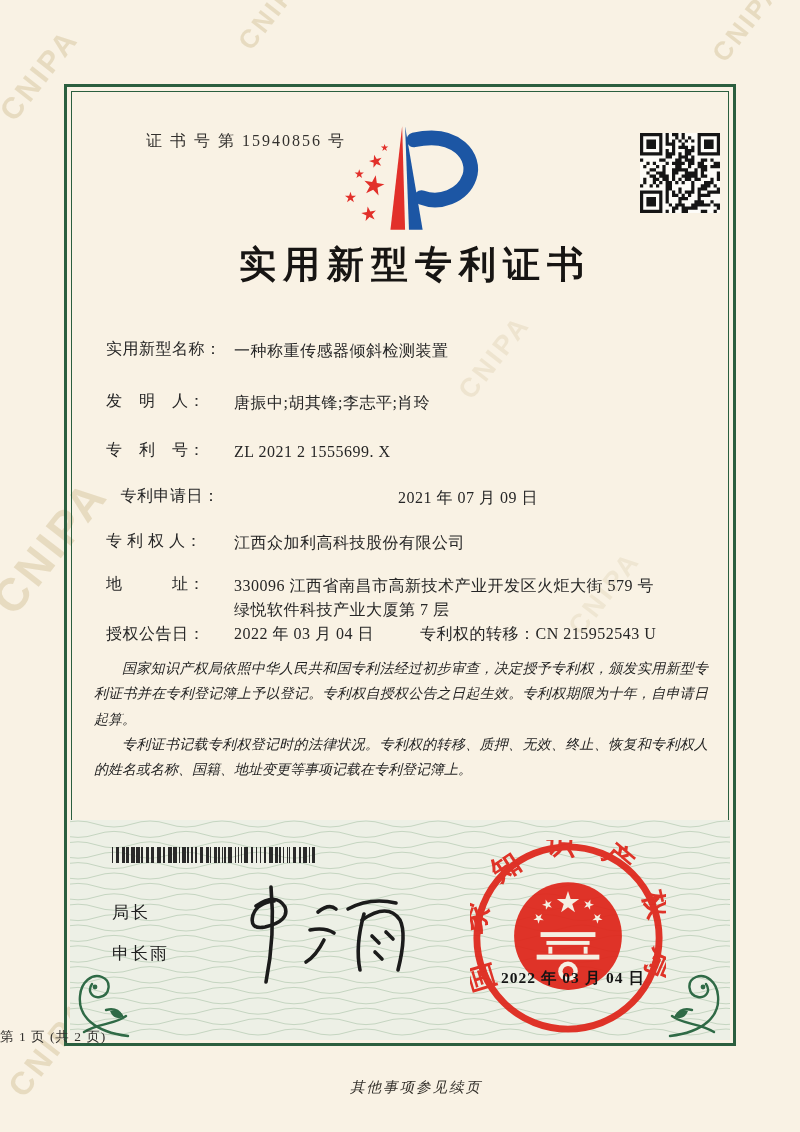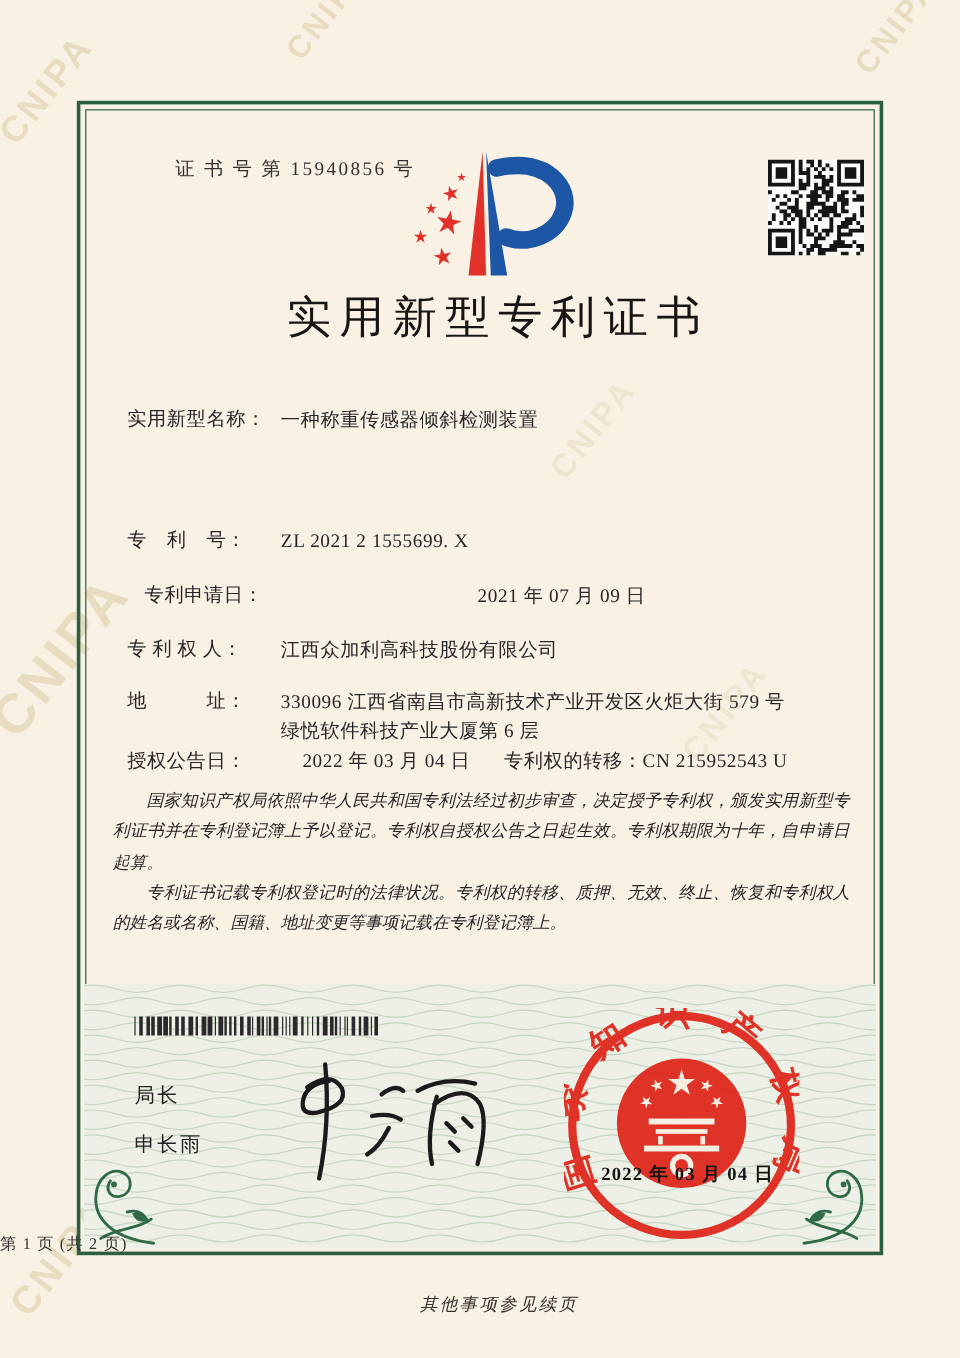--- a/index.html
+++ b/index.html
@@ -28,27 +28,27 @@
   .flourish{position:absolute;top:966px;z-index:2;}
   .flourish.left{left:72px;}
   .flourish.right{left:664px;transform:scaleX(-1);}
 
   .content{position:absolute;inset:0;z-index:2;}
 
   .cert-no{position:absolute;left:106px;top:131px;font-size:16px;letter-spacing:2px;color:#33312e;margin-left:40px;}
   .logo{position:absolute;left:330px;top:124px;}
   .qr{position:absolute;left:640px;top:133px;}
   .title{position:absolute;left:0;right:0;top:240px;text-align:center;font-size:37px;
-         font-weight:normal;letter-spacing:7px;color:#171513;padding-left:30px;}
+         font-weight:bold;letter-spacing:7px;color:#171513;padding-left:30px;}
 
   .row{position:absolute;left:106px;width:596px;display:flex;font-size:16px;color:#262626;letter-spacing:.5px;}
   .row .lbl{flex:0 0 128px;}
   .row .val{flex:1;line-height:24px;}
   .r1{top:339px;} .r2{top:391px;} .r3{top:440px;} .r4{top:486px;text-align:center;} .r5{top:531px;}
-  .r6{top:574px;} .r7{top:624px;gap:18px;}
+  .r6{top:574px;} .r7{top:624px;}
   .r7 .pair2{position:absolute;left:314px;top:0;white-space:nowrap;}
 
   .paras{position:absolute;left:94px;top:656px;width:614px;font-size:14px;line-height:25.3px;
          font-style:italic;color:#242424;text-align:justify;}
   .paras p{margin:0;text-indent:2em;}
 
   .barcode{position:absolute;left:110px;top:846px;}
 
   .signer{position:absolute;left:112px;font-family:"Liberation Sans",sans-serif;
           font-size:17px;color:#222;letter-spacing:2px;}
@@ -153,37 +153,41 @@
         <path d="M3,3h15v15h-15zM57,3h15v15h-15zM3,57h15v15h-15z" fill="#fdfcf8"></path>
         <path d="M6,6h9v9h-9zM60,6h9v9h-9zM6,60h9v9h-9zM24,0h3v3h-3zM30,0h3v3h-3zM33,0h3v3h-3zM39,0h3v3h-3zM24,3h3v3h-3zM33,3h3v3h-3zM39,3h3v3h-3zM45,3h3v3h-3zM24,6h3v3h-3zM30,6h3v3h-3zM36,6h3v3h-3zM42,6h3v3h-3zM48,6h3v3h-3zM24,9h3v3h-3zM27,9h3v3h-3zM30,9h3v3h-3zM39,9h3v3h-3zM30,12h3v3h-3zM36,12h3v3h-3zM39,12h3v3h-3zM42,12h3v3h-3zM48,12h3v3h-3zM24,15h3v3h-3zM30,15h3v3h-3zM42,15h3v3h-3zM45,15h3v3h-3zM48,15h3v3h-3zM24,18h3v3h-3zM27,18h3v3h-3zM30,18h3v3h-3zM36,18h3v3h-3zM42,18h3v3h-3zM45,18h3v3h-3zM24,21h3v3h-3zM27,21h3v3h-3zM36,21h3v3h-3zM39,21h3v3h-3zM42,21h3v3h-3zM48,21h3v3h-3zM0,24h3v3h-3zM18,24h3v3h-3zM21,24h3v3h-3zM33,24h3v3h-3zM36,24h3v3h-3zM42,24h3v3h-3zM45,24h3v3h-3zM48,24h3v3h-3zM57,24h3v3h-3zM60,24h3v3h-3zM66,24h3v3h-3zM6,27h3v3h-3zM12,27h3v3h-3zM24,27h3v3h-3zM30,27h3v3h-3zM33,27h3v3h-3zM36,27h3v3h-3zM39,27h3v3h-3zM45,27h3v3h-3zM48,27h3v3h-3zM54,27h3v3h-3zM57,27h3v3h-3zM69,27h3v3h-3zM72,27h3v3h-3zM3,30h3v3h-3zM15,30h3v3h-3zM21,30h3v3h-3zM33,30h3v3h-3zM36,30h3v3h-3zM45,30h3v3h-3zM54,30h3v3h-3zM57,30h3v3h-3zM60,30h3v3h-3zM66,30h3v3h-3zM69,30h3v3h-3zM72,30h3v3h-3zM9,33h3v3h-3zM12,33h3v3h-3zM21,33h3v3h-3zM30,33h3v3h-3zM33,33h3v3h-3zM36,33h3v3h-3zM39,33h3v3h-3zM42,33h3v3h-3zM51,33h3v3h-3zM57,33h3v3h-3zM60,33h3v3h-3zM6,36h3v3h-3zM15,36h3v3h-3zM18,36h3v3h-3zM21,36h3v3h-3zM30,36h3v3h-3zM33,36h3v3h-3zM42,36h3v3h-3zM45,36h3v3h-3zM48,36h3v3h-3zM51,36h3v3h-3zM57,36h3v3h-3zM72,36h3v3h-3zM9,39h3v3h-3zM12,39h3v3h-3zM18,39h3v3h-3zM21,39h3v3h-3zM24,39h3v3h-3zM30,39h3v3h-3zM39,39h3v3h-3zM42,39h3v3h-3zM45,39h3v3h-3zM48,39h3v3h-3zM51,39h3v3h-3zM57,39h3v3h-3zM60,39h3v3h-3zM72,39h3v3h-3zM3,42h3v3h-3zM12,42h3v3h-3zM15,42h3v3h-3zM21,42h3v3h-3zM24,42h3v3h-3zM30,42h3v3h-3zM36,42h3v3h-3zM42,42h3v3h-3zM45,42h3v3h-3zM51,42h3v3h-3zM54,42h3v3h-3zM66,42h3v3h-3zM72,42h3v3h-3zM3,45h3v3h-3zM12,45h3v3h-3zM18,45h3v3h-3zM24,45h3v3h-3zM27,45h3v3h-3zM33,45h3v3h-3zM39,45h3v3h-3zM48,45h3v3h-3zM60,45h3v3h-3zM63,45h3v3h-3zM66,45h3v3h-3zM0,48h3v3h-3zM9,48h3v3h-3zM15,48h3v3h-3zM24,48h3v3h-3zM27,48h3v3h-3zM48,48h3v3h-3zM57,48h3v3h-3zM60,48h3v3h-3zM63,48h3v3h-3zM69,48h3v3h-3zM24,51h3v3h-3zM27,51h3v3h-3zM36,51h3v3h-3zM48,51h3v3h-3zM54,51h3v3h-3zM57,51h3v3h-3zM60,51h3v3h-3zM72,51h3v3h-3zM24,54h3v3h-3zM30,54h3v3h-3zM36,54h3v3h-3zM42,54h3v3h-3zM45,54h3v3h-3zM48,54h3v3h-3zM54,54h3v3h-3zM63,54h3v3h-3zM66,54h3v3h-3zM69,54h3v3h-3zM72,54h3v3h-3zM24,57h3v3h-3zM30,57h3v3h-3zM33,57h3v3h-3zM39,57h3v3h-3zM45,57h3v3h-3zM54,57h3v3h-3zM57,57h3v3h-3zM60,57h3v3h-3zM63,57h3v3h-3zM24,60h3v3h-3zM36,60h3v3h-3zM39,60h3v3h-3zM42,60h3v3h-3zM54,60h3v3h-3zM24,63h3v3h-3zM36,63h3v3h-3zM51,63h3v3h-3zM54,63h3v3h-3zM57,63h3v3h-3zM66,63h3v3h-3zM27,66h3v3h-3zM33,66h3v3h-3zM36,66h3v3h-3zM39,66h3v3h-3zM48,66h3v3h-3zM51,66h3v3h-3zM54,66h3v3h-3zM57,66h3v3h-3zM60,66h3v3h-3zM63,66h3v3h-3zM69,66h3v3h-3zM72,66h3v3h-3zM30,69h3v3h-3zM33,69h3v3h-3zM39,69h3v3h-3zM42,69h3v3h-3zM45,69h3v3h-3zM48,69h3v3h-3zM51,69h3v3h-3zM72,69h3v3h-3zM24,72h3v3h-3zM30,72h3v3h-3zM39,72h3v3h-3zM42,72h3v3h-3zM57,72h3v3h-3zM60,72h3v3h-3zM69,72h3v3h-3z" fill="#151515"></path>
       </svg>
 
     <div class="title">实用新型专利证书</div>
 
     <div class="row r1">
       <span class="lbl">实用新型名称：</span>
       <span class="val">一种称重传感器倾斜检测装置</span>
     </div>
+    <div class="row r2">
+      <span class="lbl">发　明　人：</span>
+      <span class="val">唐振中;胡其锋;李志平;肖玲</span>
+    </div>
     <div class="row r3">
       <span class="lbl">专　利　号：</span>
       <span class="val">ZL 2021 2 1555699. X</span>
     </div>
     <div class="row r4">
       <span class="lbl">专利申请日：</span>
       <span class="val">2021 年 07 月 09 日</span>
     </div>
     <div class="row r5">
       <span class="lbl">专 利 权 人：</span>
       <span class="val">江西众加利高科技股份有限公司</span>
     </div>
     <div class="row r6">
       <span class="lbl">地　　　址：</span>
       <span class="val">
         <span>330096 江西省南昌市高新技术产业开发区火炬大街 579 号</span><br>
-        <span>绿悦软件科技产业大厦第 6 层</span>
+        <span>绿悦软件科技产业大厦第 7 层</span>
       </span>
     </div>
     <div class="row r7">
       <span class="lbl">授权公告日：</span>
       <span>2022 年 03 月 04 日</span>
       <span class="pair2">
         <span>专利权的转移：</span><span>CN 215952543 U</span>
       </span>
     </div>
 

